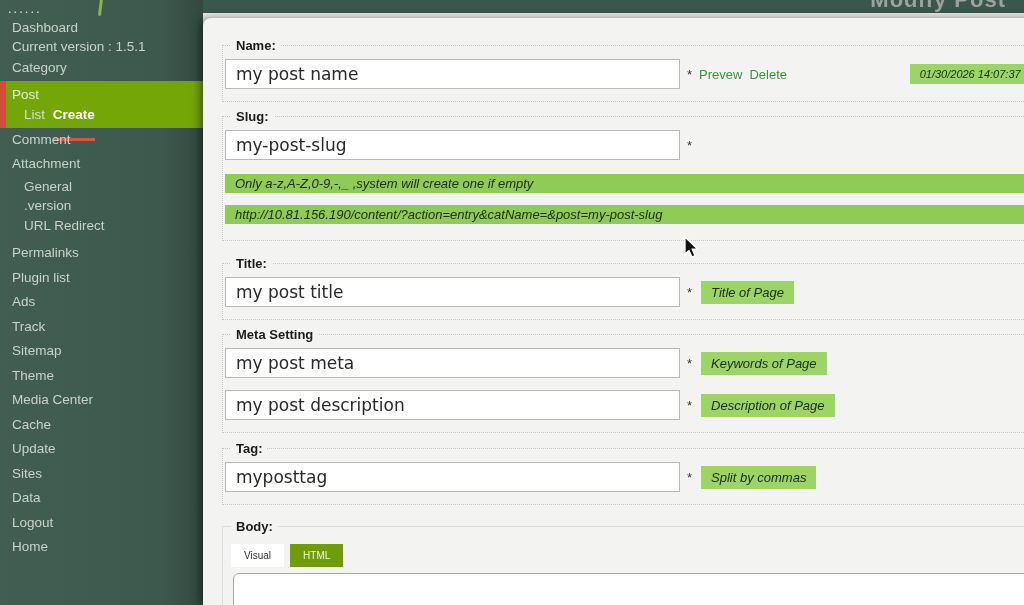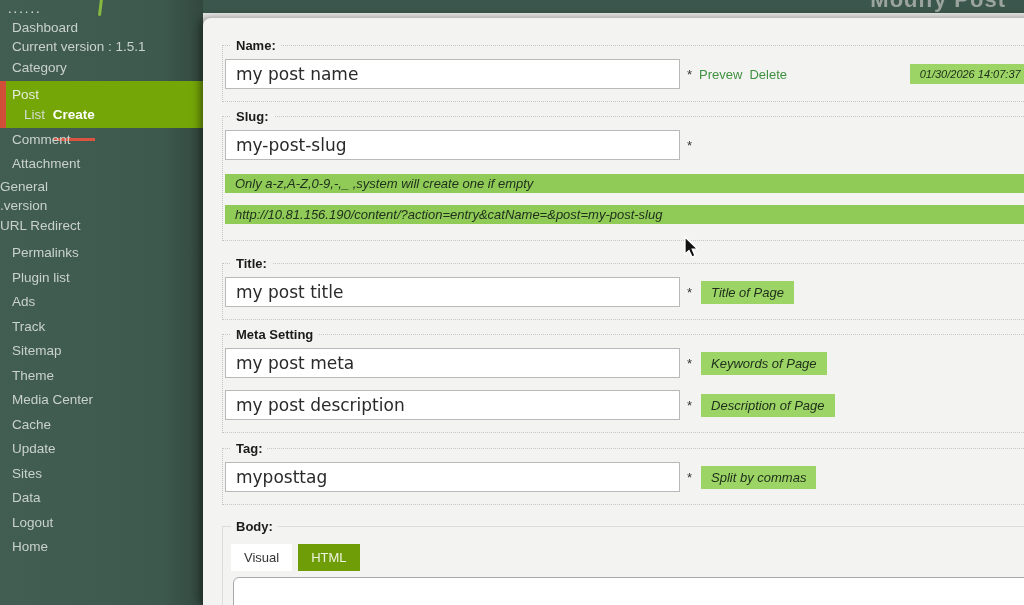--- a/index.html
+++ b/index.html
@@ -17,21 +17,21 @@
   .sidebar { position:absolute; left:0; top:0; width:203px; height:605px;
     background:linear-gradient(90deg,#425e53 0%, #3d584d 80%, #33493f 100%);
     z-index:2; color:#c9d2cb; font-size:13.5px; }
   .logo-dots { position:absolute; left:8px; top:1px; color:#dbe3dc;
     font-size:13px; letter-spacing:2px; }
   .logo-stem { position:absolute; left:99px; top:-2px; width:3px; height:18px;
     background:#86b83f; transform:rotate(7deg); border-radius:2px; }
   .nav { padding-top:18px; }
   .nav-item { line-height:24.5px; padding-left:12px; white-space:nowrap; cursor:pointer; }
   .nav-item.tight { line-height:19px; }
-  .nav-sub { line-height:19.5px; white-space:nowrap; cursor:pointer; }
+  .nav-sub { line-height:19.5px; padding-left:24px; white-space:nowrap; cursor:pointer; }
   .gap { height:6px; }
   .post-block { background:#75a607; border-left:6px solid #d14f38;
     padding:3px 0 4px 6px; margin:0; }
   .post-block .post-label { line-height:21px; color:#e6ecdf; cursor:pointer; }
   .post-block .post-subrow { line-height:19px; padding-left:12px; }
   .post-block .sub-list { color:#d6ddd4; cursor:pointer; }
   .post-block .sub-create { color:#ffffff; font-weight:bold;
     border-bottom:3px solid #dc5440; padding-bottom:16px; margin-left:4px; cursor:pointer; }
 
   
@@ -58,21 +58,21 @@
   .date-badge .ts { font-size:11px; font-style:italic; color:#20301c; }
   .date-badge input[type=checkbox] { width:13px; height:13px; margin:0 5px; }
   .date-badge .upd { font-size:12px; color:#20301c;text-align:right; }
 
   .bar { background:#90cb58; color:#20301c; font-size:13px; font-style:italic;
     line-height:19px; padding-left:10px; margin-top:12px; white-space:nowrap; }
   .bar.first { margin-top:14px; }
 
   
   .tabs { display:flex; margin:10px 0 0 6px; }
-  .tab { font-size:13px; padding:6px 13px; cursor:pointer; }
+  .tab { font-size:10px; padding:6px 13px; cursor:pointer; }
   .tab.visual { background:#ffffff; color:#333; }
   .tab.html { background:#6f9d08; color:#eef3df; margin-left:6px; }
   .editor { background:#fff; border:1px solid #a9a9a9; border-radius:6px 6px 0 0;
     height:40px; margin:6px 0 0 8px; }
 
   
   .cursor { position:absolute; left:683px; top:236px; z-index:9; pointer-events:none; }
 </style>
 </head>
 <body>

